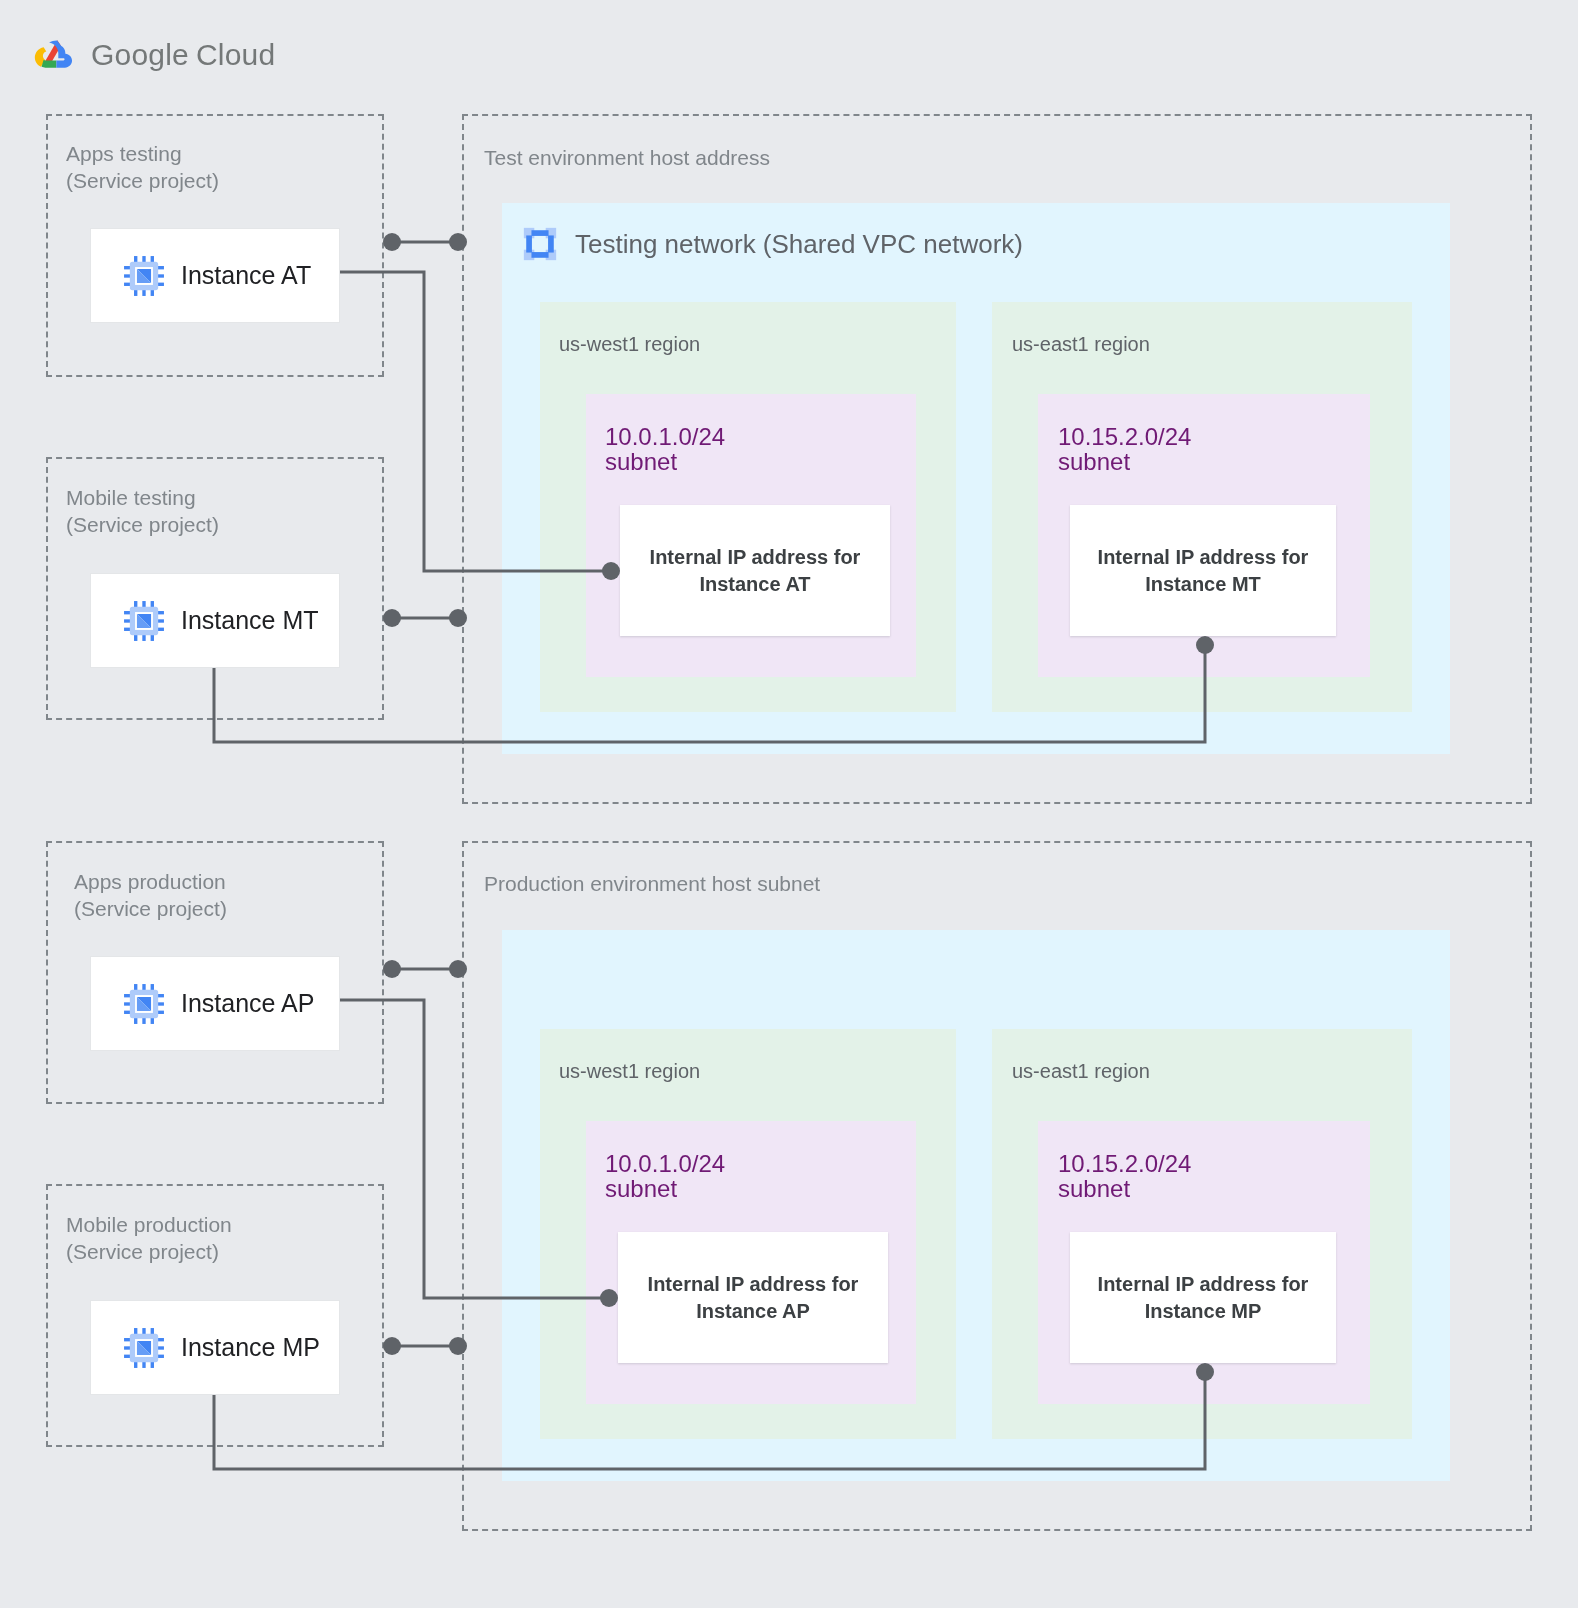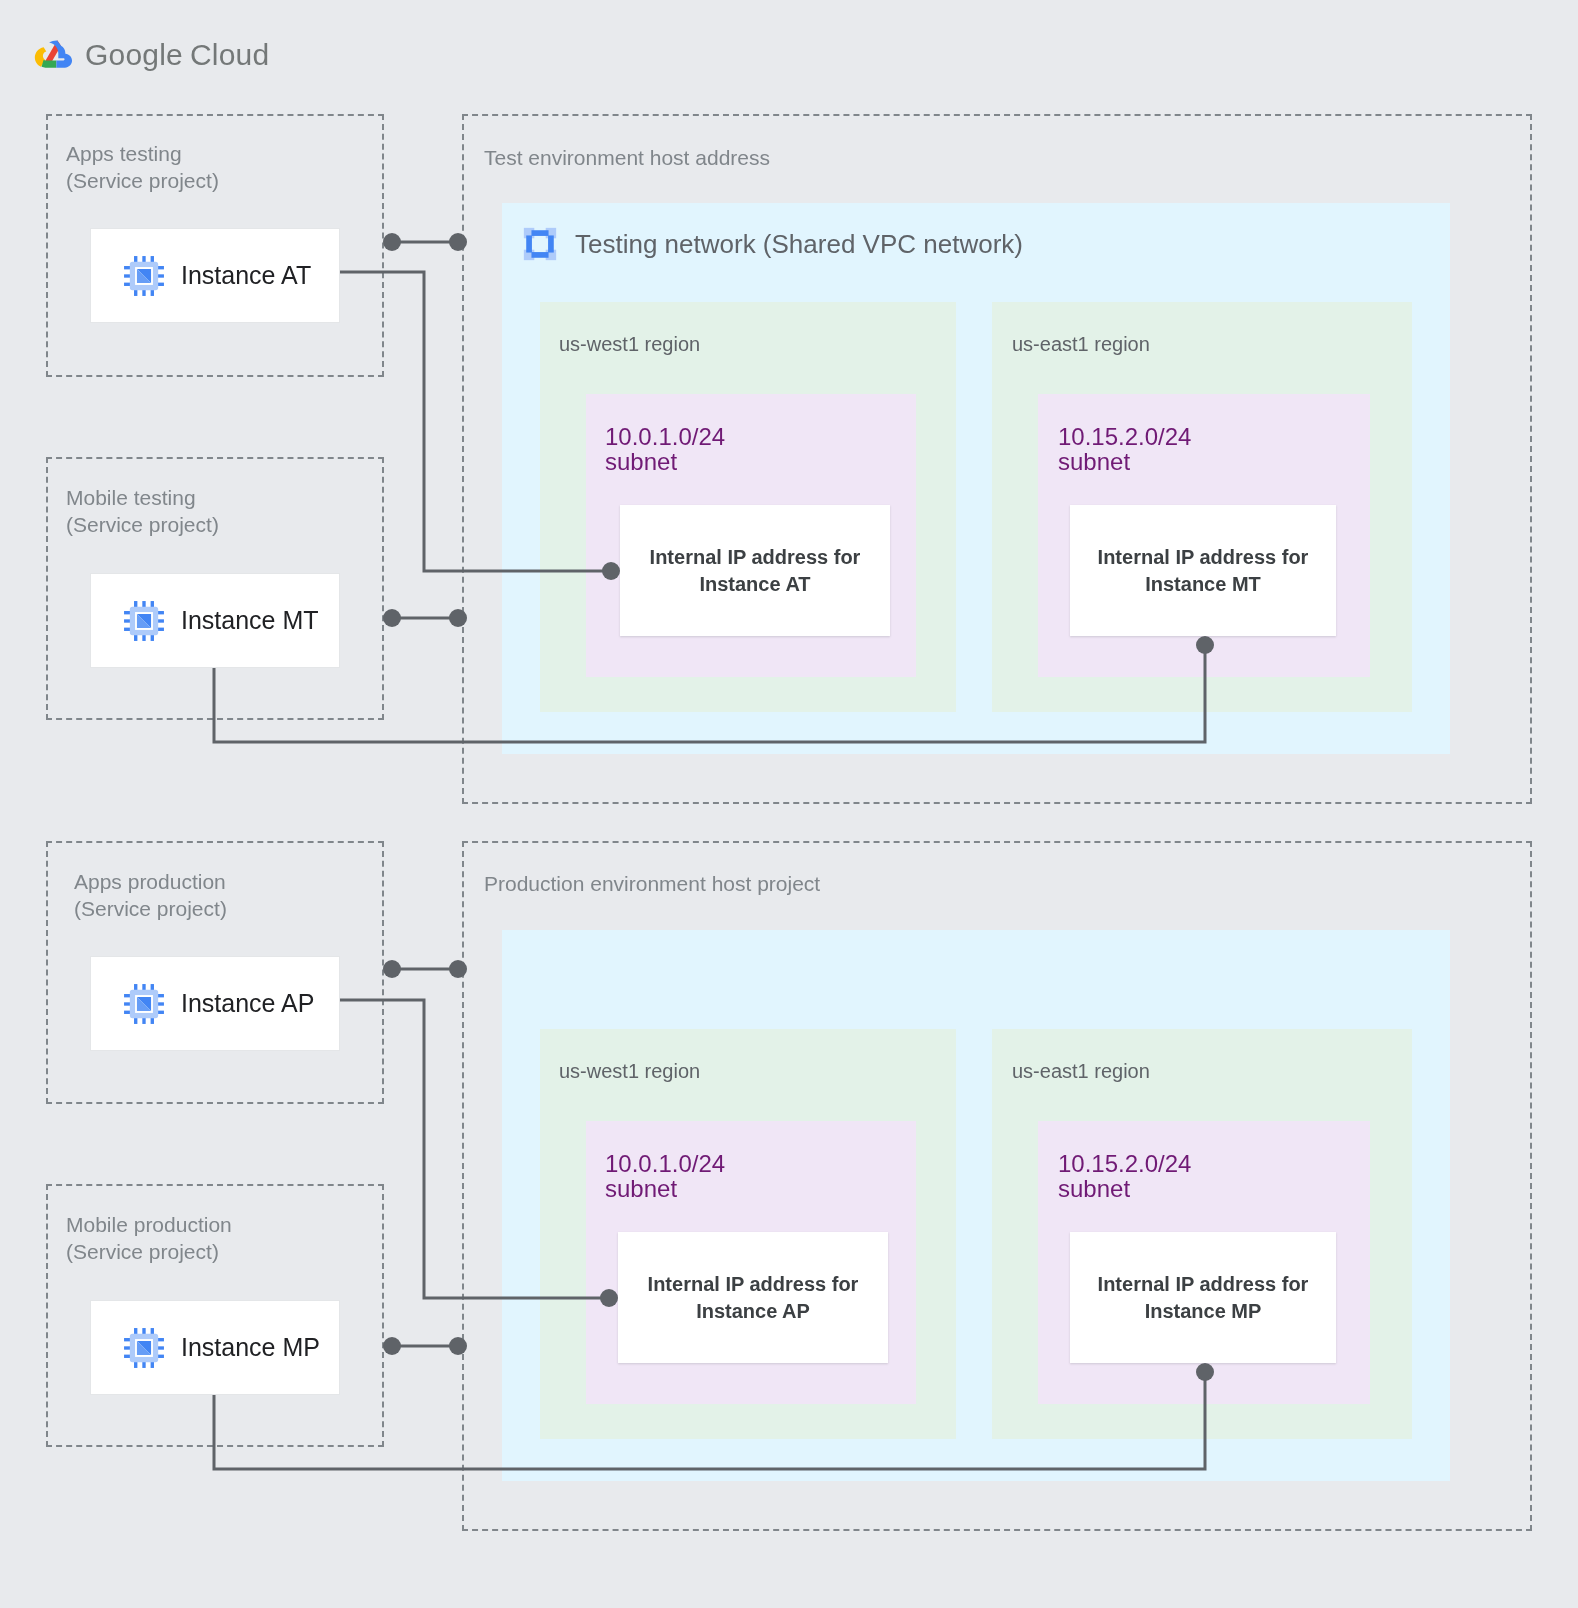--- a/index.html
+++ b/index.html
@@ -19,21 +19,21 @@
     overflow: hidden;
   }
 
   
   .logo-wrap {
     position: absolute;
     left: 33px;
     top: 36px;
     display: flex;
     align-items: center;
-    gap: 8px;
+    gap: 14px;
   }
   .logo-mark { width: 44px; height: 38px; display: block; }
   .logo-text {
     font-size: 30px;
     color: #747878;
     letter-spacing: 0.2px;
     white-space: nowrap;
   }
   .logo-text .g2 { margin-left: 7px; }
 
@@ -308,21 +308,21 @@
       <rect x="6.5" y="6.5" width="27" height="27" rx="2.5" fill="#aecbfa"></rect>
       <rect x="11.5" y="11.5" width="17" height="17" fill="#ffffff"></rect>
       <path d="M13.3 13.3 H26.7 V26.7 Z" fill="#4285f4"></path>
       <path d="M13.3 13.3 V26.7 H26.7 Z" fill="#669df6"></path>
     </svg>
     <span class="instance-label">Instance MP</span>
   </div>
 
   <div class="dashed-box" style="left:462px; top:841px; width:1070px; height:690px;">
   </div>
-  <div class="box-title" style="left:484px; top:870px;">Production environment host project</div>
+  <div class="box-title" style="left:484px; top:870px;">Production environment host subnet</div>
 
   <div class="network-box" style="left:502px; top:930px; width:948px; height:551px;">
   </div>
 
   <div class="region-box" style="left:540px; top:1029px; width:416px; height:410px;"></div>
   <div class="region-label" style="left:559px; top:1060px;">us-west1 region</div>
   <div class="subnet-box" style="left:586px; top:1121px; width:330px; height:283px;"></div>
   <div class="subnet-label" style="left:605px; top:1151px;">10.0.1.0/24
 subnet</div>
   <div class="ip-card" style="left:618px; top:1232px; width:270px; height:131px;">

